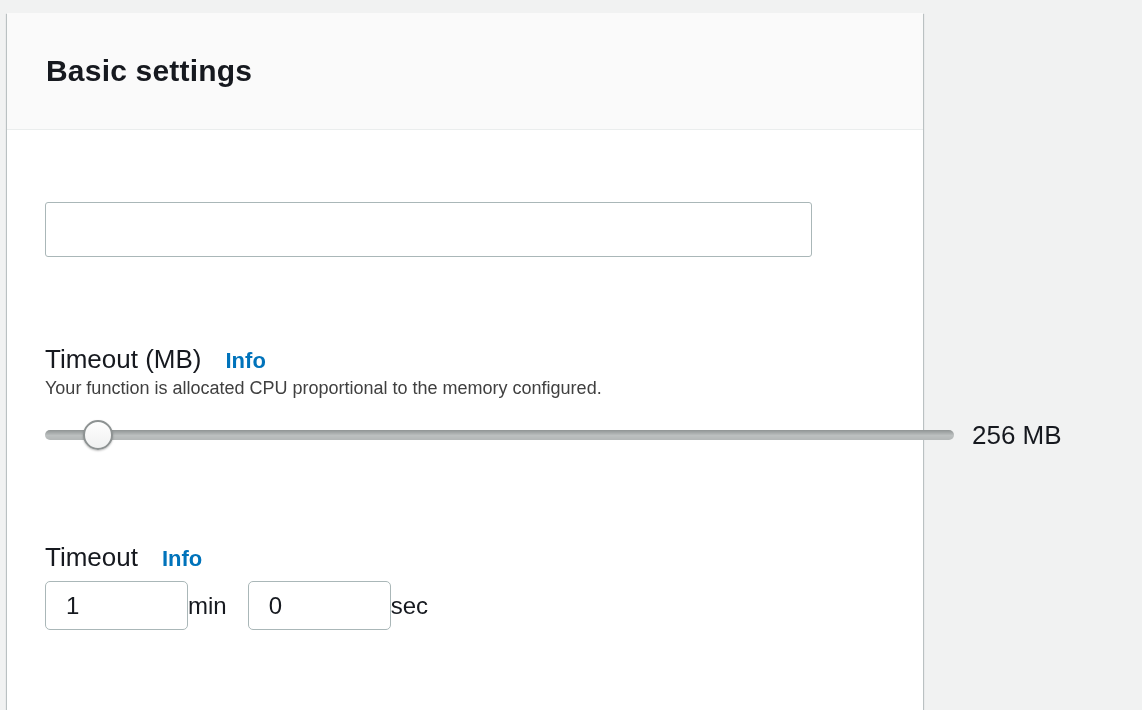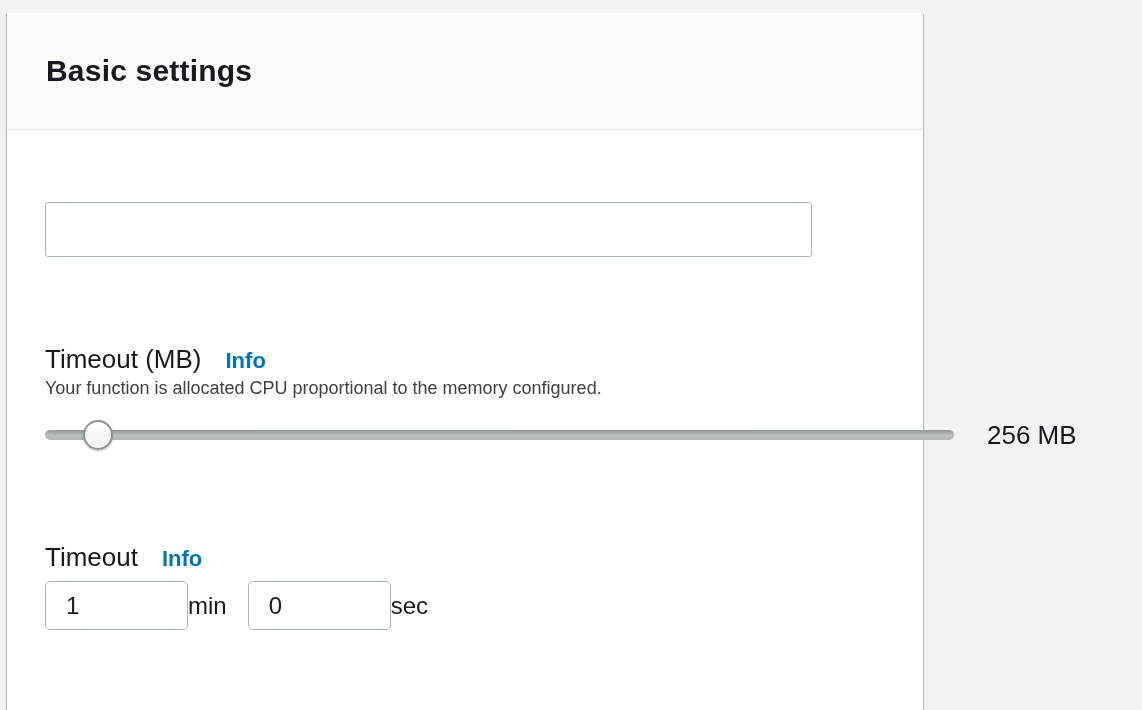--- a/index.html
+++ b/index.html
@@ -105,21 +105,21 @@
     width: 30px;
     height: 30px;
     margin-left: -15px;
     border-radius: 50%;
     background: linear-gradient(180deg, #fefefe 0%, #f0f1f1 100%);
     border: 2px solid #8d9292;
     box-shadow: 0 1px 2px rgba(0,0,0,.25);
     cursor: pointer;
   }
   .slider-value {
-    margin-left: 33px;
+    margin-left: 18px;
     font-size: 26px;
     color: #16191f;
     white-space: nowrap;
   }
   .section-timeout { margin-top: 54px; }
   .timeout-row {
     margin-top: 8px;
     display: flex;
     align-items: center;
   }

